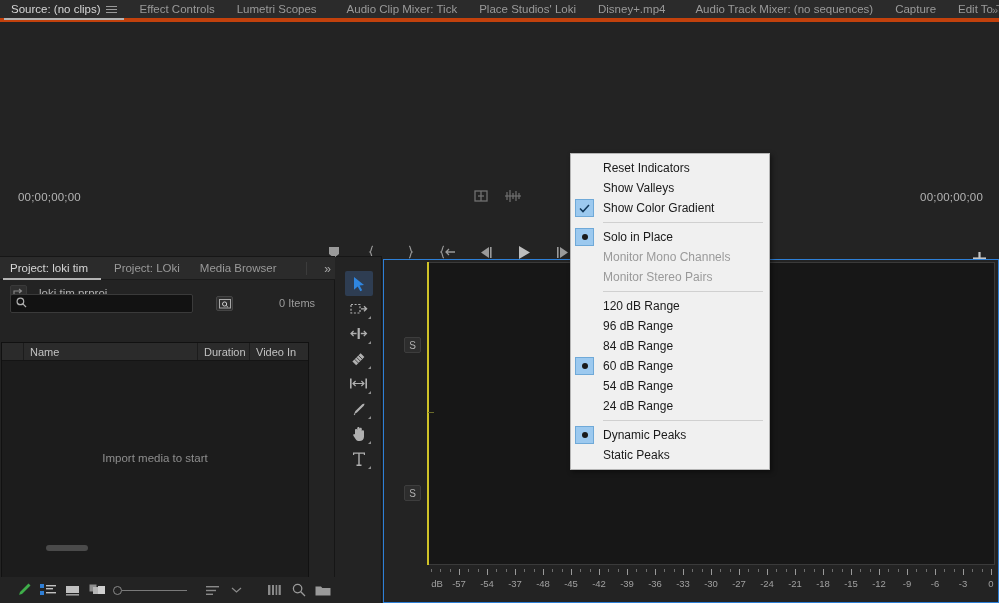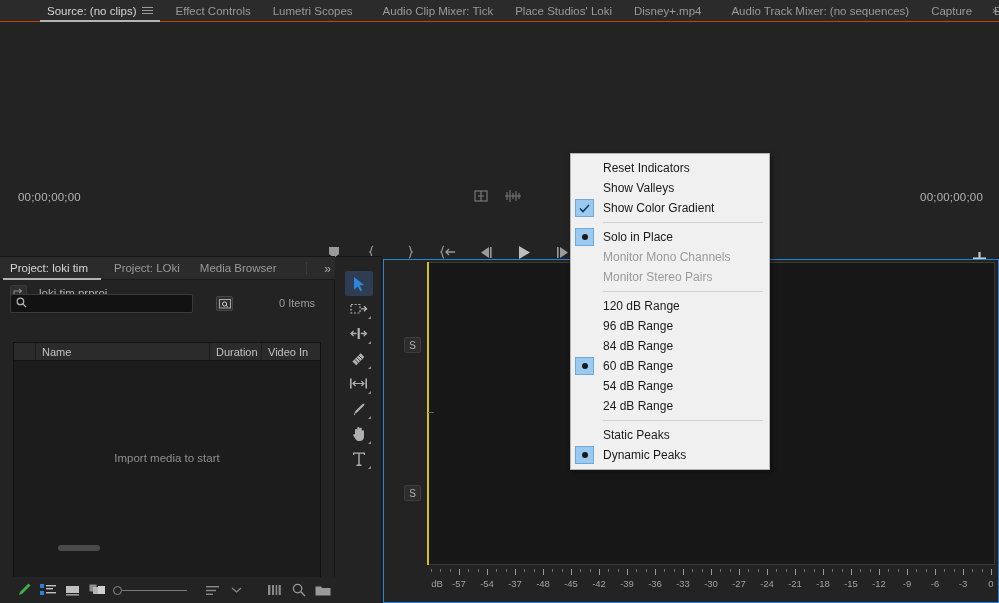--- a/index.html
+++ b/index.html
@@ -10,22 +10,21 @@
     font-family:"Liberation Sans", sans-serif;
     color:#c8c8c8;
     -webkit-font-smoothing:antialiased;
   }
   #app{ position:relative; width:999px; height:603px; background:#232323; }
 
   
   .tabbar{
     position:absolute; left:0; top:0; width:999px; height:22px;
     background:#2b2b2b; display:flex; align-items:center;
-    border-bottom:1px solid #c2410c;
-    padding-left:36px;
+    border-bottom:4px solid #c2410c;
   }
   .tab{
     height:22px; display:flex; align-items:center; gap:6px;
     padding:0 11px; font-size:11.5px; color:#9a9a9a;
     white-space:nowrap; cursor:default; position:relative;
   }
   .tab.active{ color:#d6d6d6; }
   .tab.active::after{
     content:""; position:absolute; left:4px; right:4px; bottom:0;
     height:2px; background:#b4b4b4;
@@ -116,21 +115,21 @@
     background:transparent; border:none; outline:none; color:#c0c0c0;
     font-size:11px; font-family:"Liberation Sans",sans-serif; width:160px;
   }
   .filter-btn{
     width:17px; height:15px; margin-left:23px; background:#2f2f2f; border:1px solid #454545;
     border-radius:2px; display:flex; align-items:center; justify-content:center;
   }
   .items-count{ margin-left:46px; font-size:11px; color:#9c9c9c; }
 
   .proj-table{
-    position:absolute; left:13px; top:85px; width:308px; height:253px;
+    position:absolute; left:1px; top:85px; width:308px; height:253px;
     border:1px solid #111; background:#1c1c1c;
   }
   .table-head{
     display:flex; height:18px; background:#2b2b2b; border-bottom:1px solid #141414;
     font-size:11px; color:#c2c2c2;
   }
   .th{ display:flex; align-items:center; padding:0 6px; border-right:1px solid #1c1c1c; }
   .th.c0{ width:22px; }
   .th.c1{ width:174px; }
   .th.c2{ width:52px; }
@@ -678,23 +677,23 @@
         <span>60 dB Range</span>
       </div>
       <div class="ctx-item">
         <span>54 dB Range</span>
       </div>
       <div class="ctx-item">
         <span>24 dB Range</span>
       </div>
       <div class="ctx-sep"></div>
       <div class="ctx-item">
-        <span>Static Peaks</span>
-      </div>
-      <div class="ctx-item">
         <span class="ctx-mark">
           <span class="ctx-radio-dot"></span>
         </span>
         <span>Dynamic Peaks</span>
       </div>
+      <div class="ctx-item">
+        <span>Static Peaks</span>
+      </div>
     </div>
 
 </div>
 
 </body></html>

